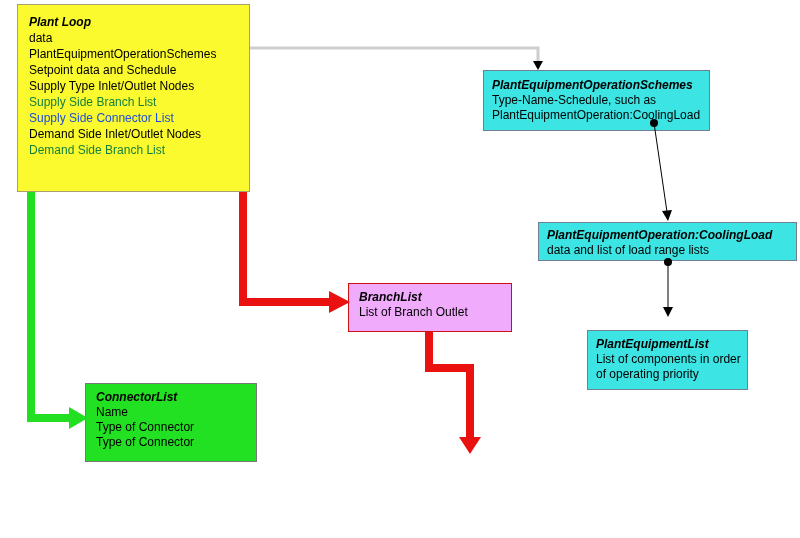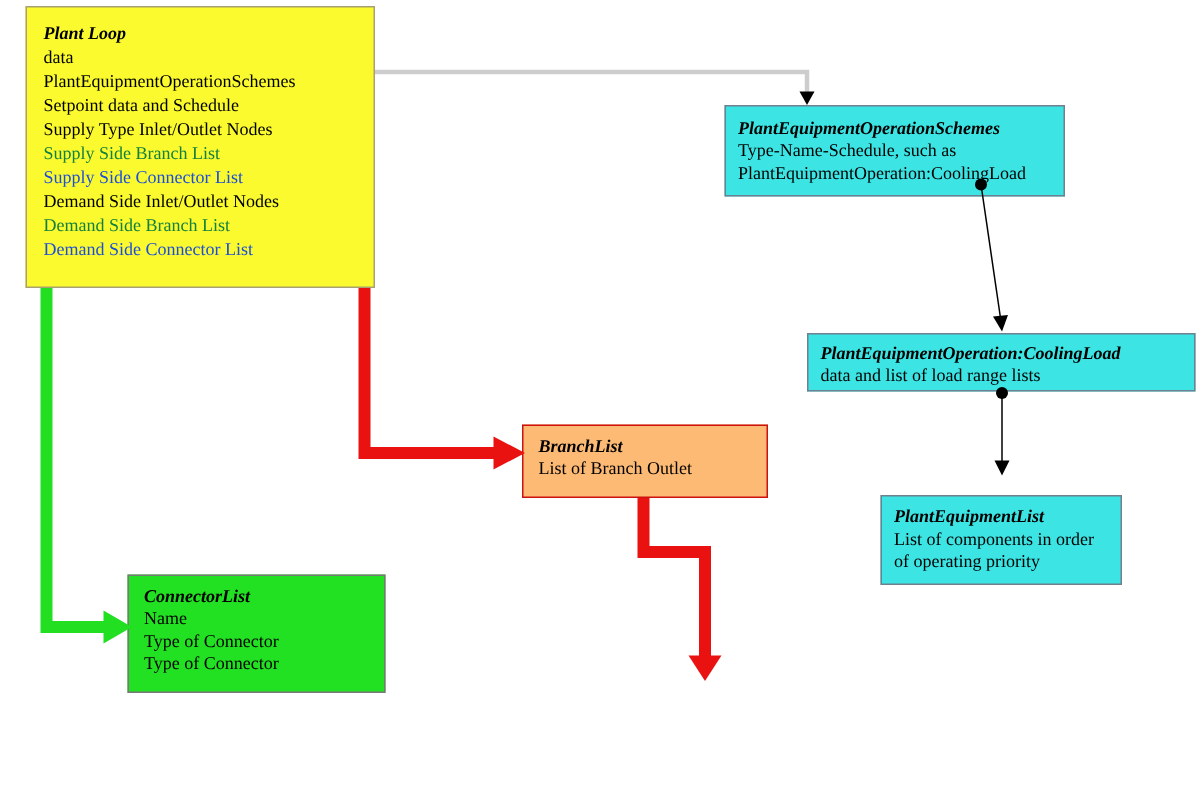--- a/index.html
+++ b/index.html
@@ -1,33 +1,33 @@
 <!DOCTYPE html>
 <html><head>
 <meta charset="utf-8">
 <style>
   html,body{margin:0;padding:0;background:#ffffff;}
   .canvas{
     position:relative;width:800px;height:538px;background:#ffffff;overflow:hidden;
-    font-family:Liberation Serif, serif;
+    font-family:Liberation Sans, sans-serif;
   }
   .connectors{position:absolute;left:0;top:0;width:800px;height:538px;z-index:5;pointer-events:none;}
   .box{position:absolute;z-index:2;box-sizing:border-box;font-size:12px;line-height:15px;color:#000;}
   .box .t{font-weight:bold;font-style:italic;white-space:nowrap;}
   .box .ln{white-space:nowrap;}
   .yellow{
     left:17px;top:4px;width:233px;height:188px;
     background:#fafa2e;border:1px solid #a8a070;
     padding:9px 0 0 11px;line-height:16px;
   }
   .cyan{background:#3ce4e4;border:1px solid #708090;padding:7px 0 0 8px;}
   .cyan1{left:483px;top:70px;width:227px;height:61px;}
   .cyan2{left:538px;top:222px;width:259px;height:39px;padding-top:5px;}
   .cyan3{left:587px;top:330px;width:161px;height:60px;padding-top:6px;}
-  .redbox{background:#fdba74;border:1px solid #cc1111;padding:6px 0 0 10px;}
+  .redbox{background:#f0abfc;border:1px solid #cc1111;padding:6px 0 0 10px;}
   .redbox1{left:348px;top:283px;width:164px;height:49px;}
   .redbox2{left:385px;top:455px;width:167px;height:80px;}
   .greenbox{
     left:85px;top:383px;width:172px;height:79px;
     background:#22e022;border:1px solid #787878;padding:6px 0 16px 10px;
   }
   .c-red{color:#15803d;}
   .c-green{color:#1d4ed8;}
 </style>
 </head>
@@ -73,21 +73,20 @@
   <div class="box yellow">
     <div class="t">Plant Loop</div>
     <div class="ln">data</div>
     <div class="ln">PlantEquipmentOperationSchemes</div>
     <div class="ln">Setpoint data and Schedule</div>
     <div class="ln">Supply Type Inlet/Outlet Nodes</div>
     <div class="ln c-red">Supply Side Branch List</div>
     <div class="ln c-green">Supply Side Connector List</div>
     <div class="ln">Demand Side Inlet/Outlet Nodes</div>
     <div class="ln c-red">Demand Side Branch List</div>
-    <div class="ln c-green">Demand Side Connector List</div>
   </div>
 
   <div class="box cyan cyan1">
     <div class="t">PlantEquipmentOperationSchemes</div>
     <div class="ln">Type-Name-Schedule, such as</div>
     <div class="ln">PlantEquipmentOperation:CoolingLoad</div>
   </div>
 
   <div class="box cyan cyan2">
     <div class="t">PlantEquipmentOperation:CoolingLoad</div>

